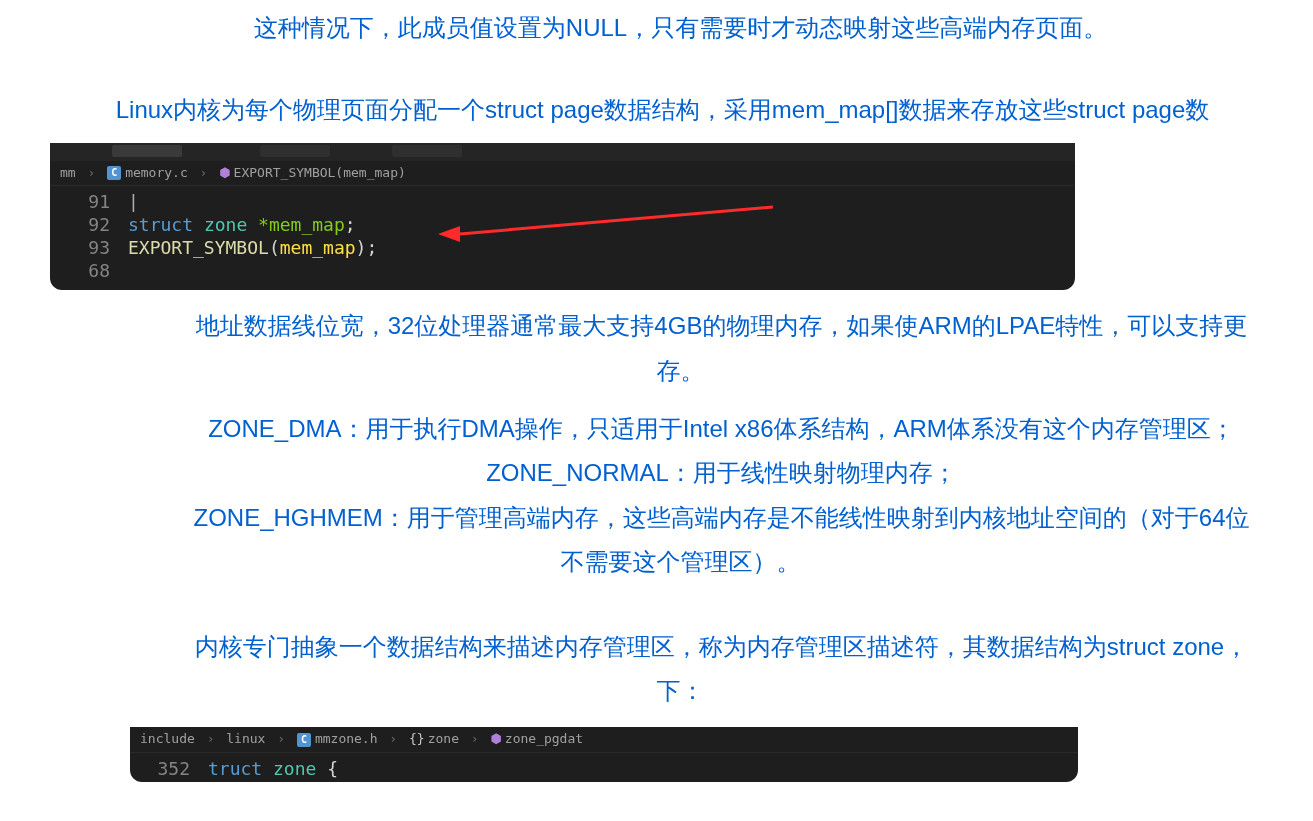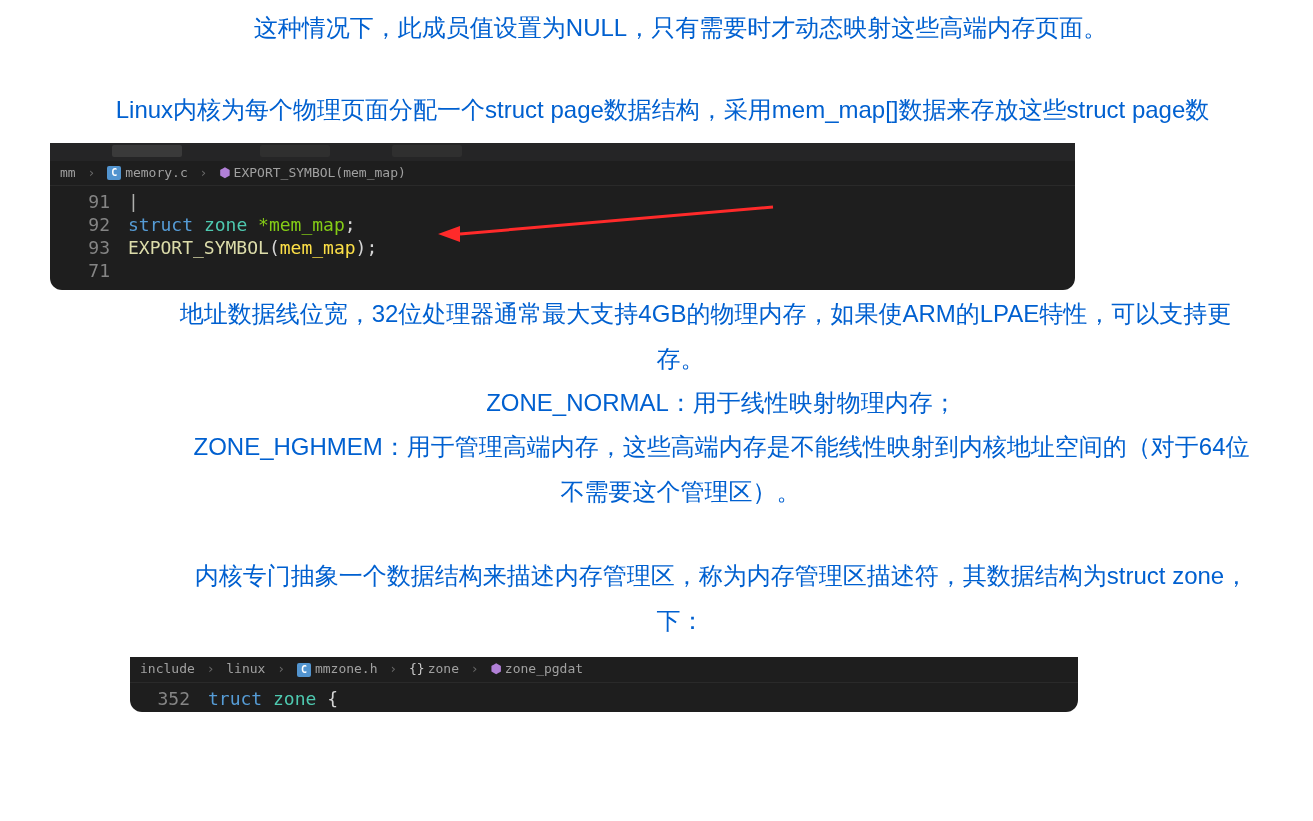--- a/index.html
+++ b/index.html
@@ -134,28 +134,29 @@
             <stop offset="0%" stop-color="#ff2a2a"></stop>
             <stop offset="100%" stop-color="#ff2a2a"></stop>
           </linearGradient>
         </defs>
         <polygon points="0,30 22,22 22,38" fill="#ff2a2a"></polygon>
         <line x1="22" y1="30" x2="335" y2="3" stroke="#ff2a2a" stroke-width="3"></line>
       </svg>
       <div class="codeline"><span class="gutter">91</span><span class="cursor">|</span></div>
       <div class="codeline"><span class="gutter">92</span><span class="kw1">struct</span> <span class="kw2">zone</span> <span class="id">*mem_map</span><span class="pun">;</span></div>
       <div class="codeline"><span class="gutter">93</span><span class="call">EXPORT_SYMBOL</span><span class="pun">(</span><span class="arg">mem_map</span><span class="pun">)</span><span class="pun">;</span></div>
-      <div class="codeline"><span class="gutter">71</span></div>
+      <div class="codeline"><span class="gutter">68</span></div>
     </div>
   </div>
 
 
-  <p class="para indent-big" style="margin-top:2px;padding-left:16px;">地址数据线位宽，32位处理器通常最大支持4GB的物理内存，如果使ARM的LPAE特性，可以支持更</p>
+  <p class="para indent-big" style="margin-top:14px;">地址数据线位宽，32位处理器通常最大支持4GB的物理内存，如果使ARM的LPAE特性，可以支持更</p>
   <p class="para">存。</p>
 
+  <p class="para indent-big" style="margin-top:14px;">ZONE_DMA：用于执行DMA操作，只适用于Intel x86体系结构，ARM体系没有这个内存管理区；</p>
   <p class="para indent-big">ZONE_NORMAL：用于线性映射物理内存；</p>
   <p class="para indent-big">ZONE_HGHMEM：用于管理高端内存，这些高端内存是不能线性映射到内核地址空间的（对于64位</p>
   <p class="para">不需要这个管理区）。</p>
 
   <p class="para indent-big" style="margin-top:40px;">内核专门抽象一个数据结构来描述内存管理区，称为内存管理区描述符，其数据结构为struct zone，</p>
   <p class="para">下：</p>
 
   <div class="codebox codebox2">
     <div class="breadcrumb">
       <span>include</span>

